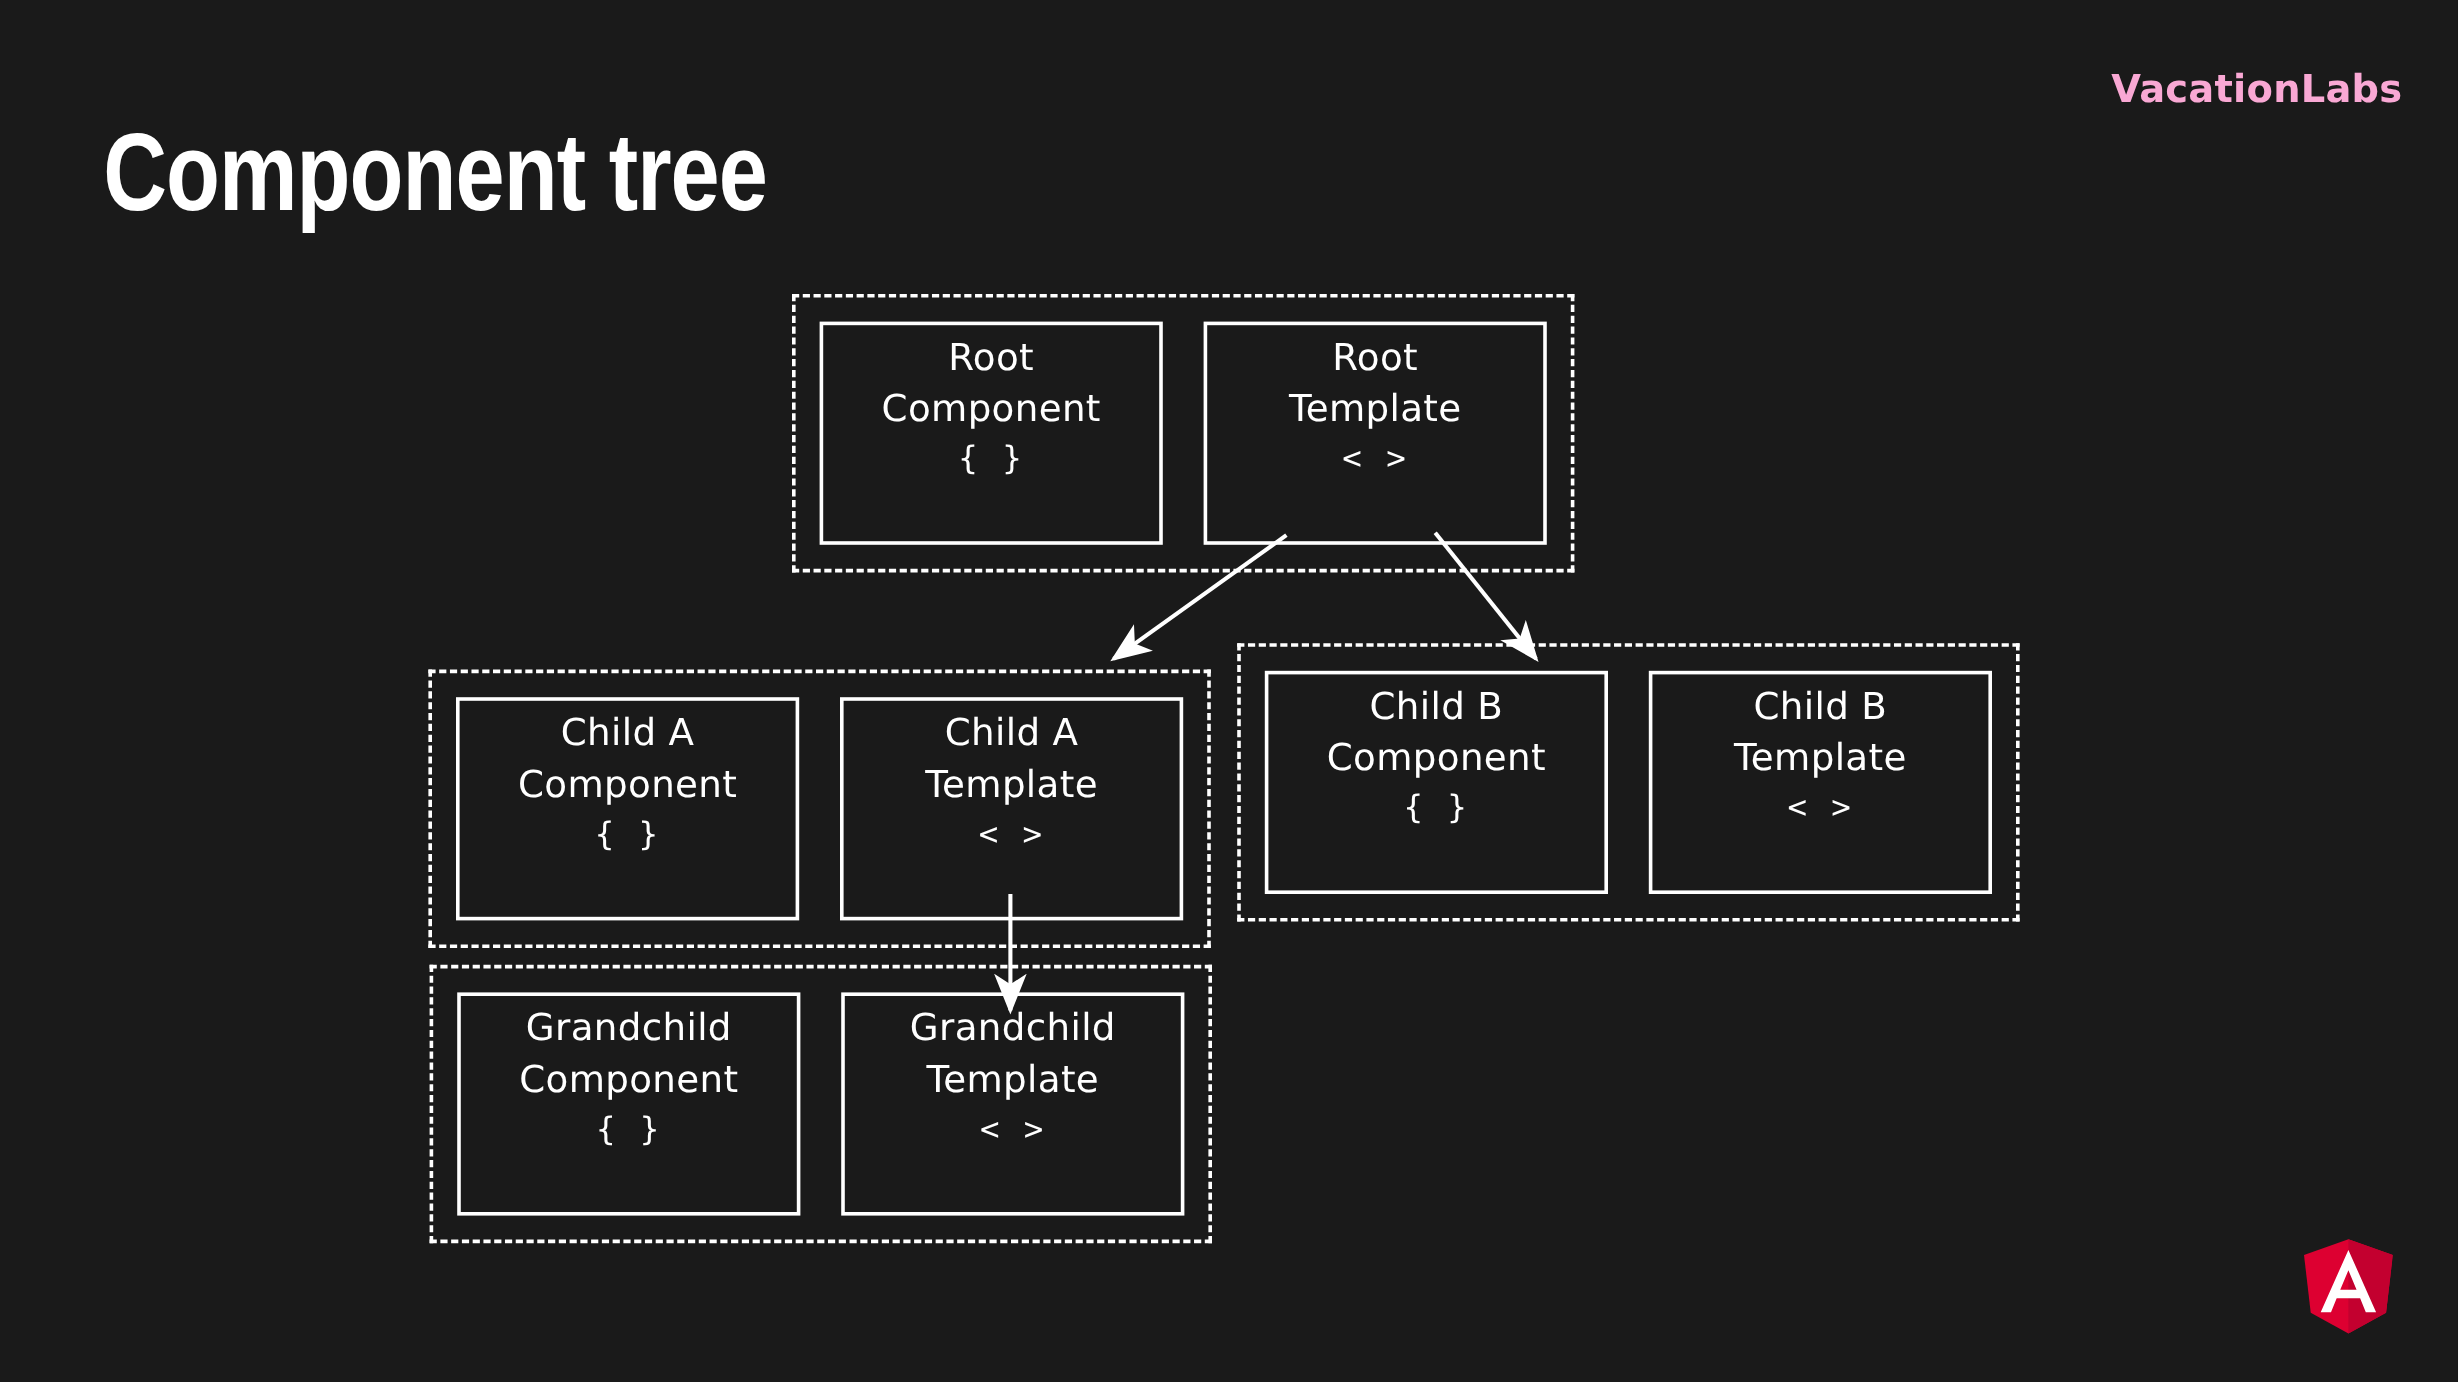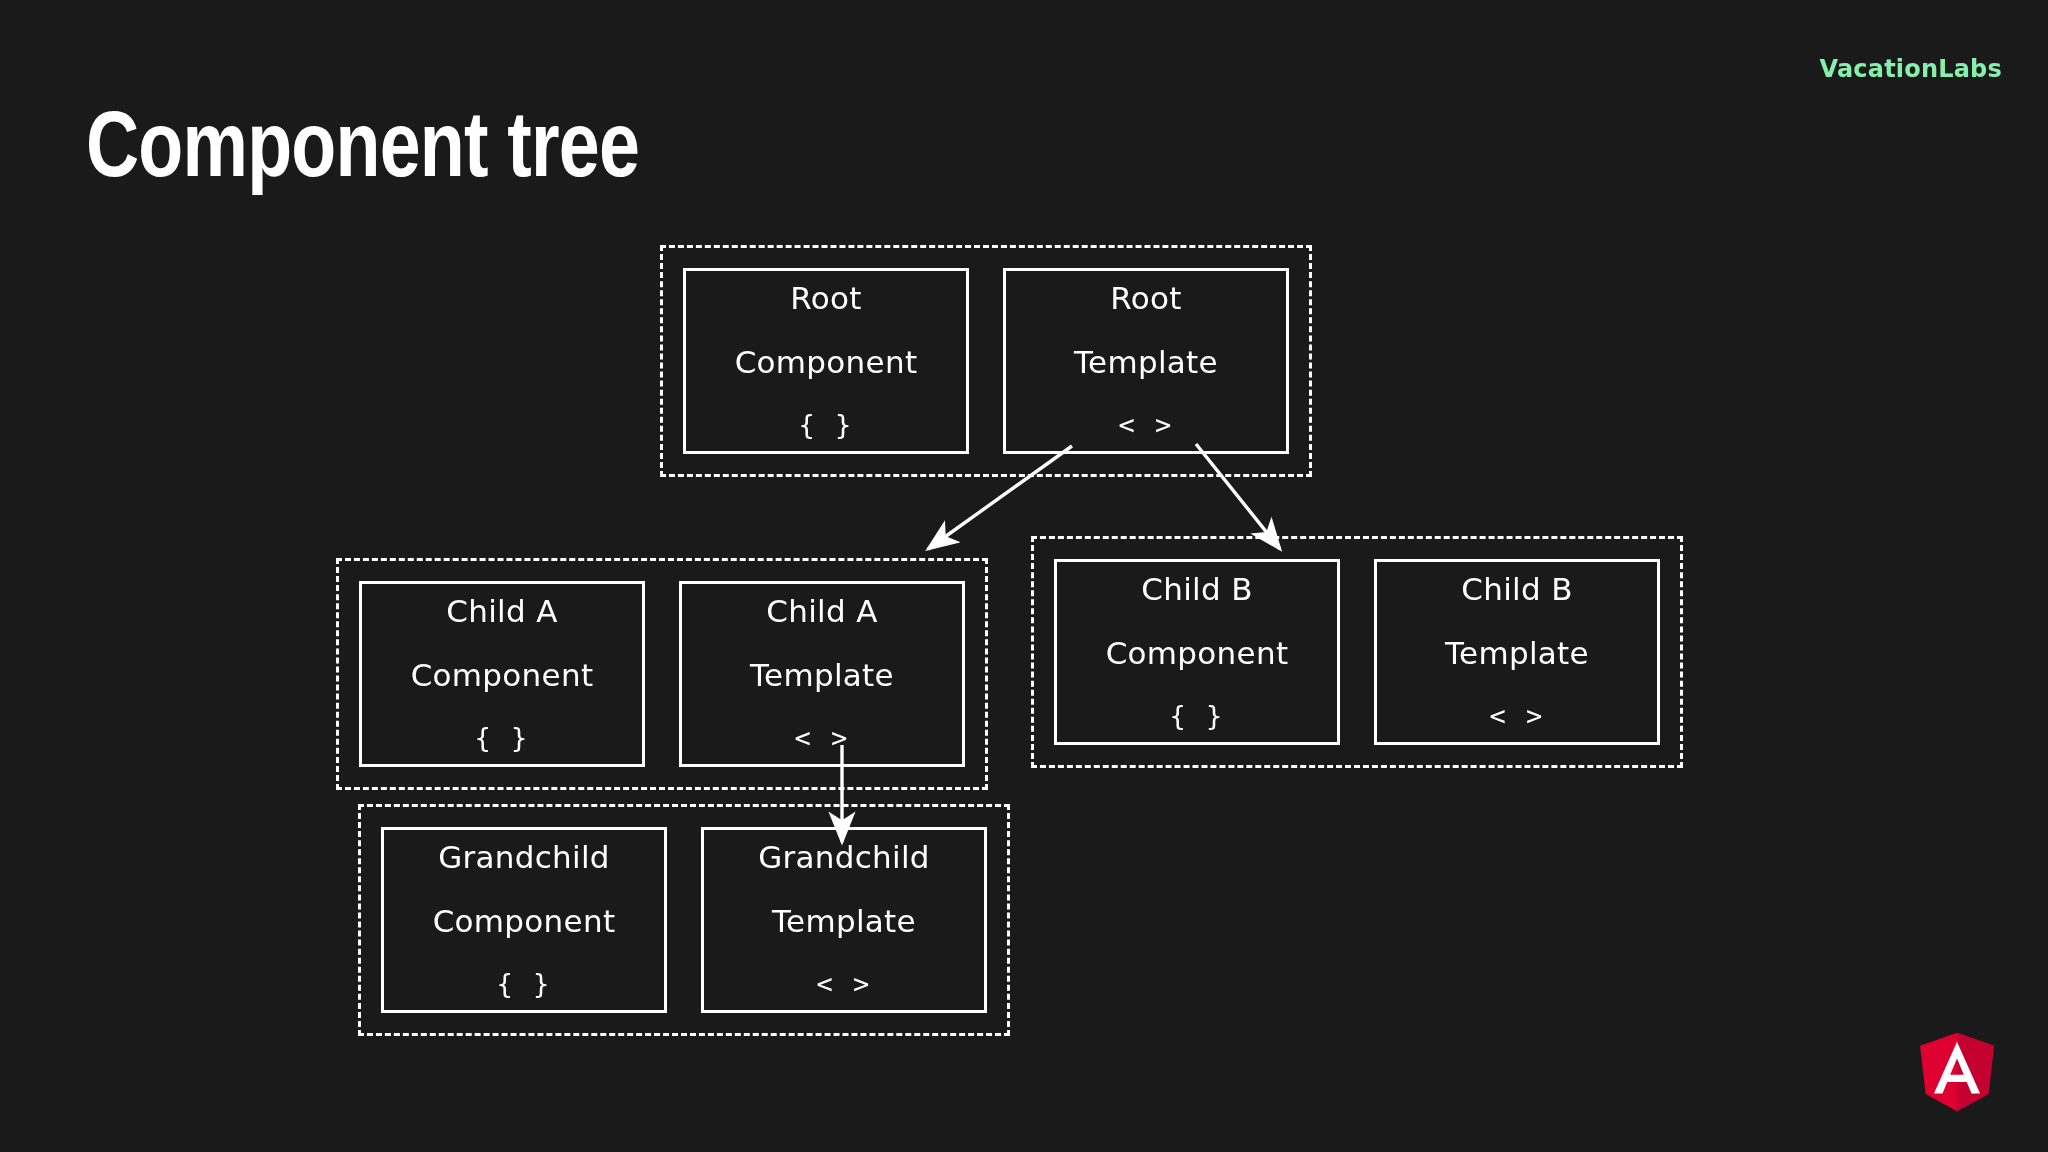--- a/index.html
+++ b/index.html
@@ -30,23 +30,23 @@
     transform: scaleX(0.80);
     transform-origin: left top;
     white-space: nowrap;
   }
   #brand-logo {
     position: absolute;
     right: 46px;
     top: 55px;
     font-family: "DejaVu Sans", sans-serif;
     font-weight: 700;
-    font-size: 24px;
+    font-size: 32px;
     letter-spacing: 0.2px;
-    color: #86efac;
+    color: #f9a8d4;
     white-space: nowrap;
   }
 
   
   .group {
     position: absolute;
     border: 3px dashed #ffffff;
     box-sizing: border-box;
     display: flex;
     align-items: stretch;
@@ -54,21 +54,21 @@
     gap: 34px;
   }
   .node-box {
     flex: 1 1 0;
     border: 3px solid #ffffff;
     box-sizing: border-box;
     background: #1a1a1a;
     display: flex;
     flex-direction: column;
     align-items: center;
-    justify-content: space-between;
+    justify-content: flex-start;
     padding: 6px 4px;
   }
   .node-line {
     font-family: "DejaVu Sans", sans-serif;
     color: #ffffff;
     font-size: 31px;
     line-height: 1.38;
     text-align: center;
     white-space: nowrap;
     letter-spacing: 0.3px;
@@ -77,21 +77,21 @@
     font-family: "DejaVu Sans Mono", monospace;
     color: #ffffff;
     font-size: 27px;
     line-height: 1.5;
     text-align: center;
     letter-spacing: 2px;
   }
 
   
   #group-root   { left: 660px;  top: 245px; width: 652px; height: 232px; }
-  #group-childa { left: 336px;  top: 558px; width: 652px; height: 232px; }
+  #group-childa { left: 357px;  top: 558px; width: 652px; height: 232px; }
   #group-childb { left: 1031px; top: 536px; width: 652px; height: 232px; }
   #group-grand  { left: 358px;  top: 804px; width: 652px; height: 232px; }
 
   
   #connectors {
     position: absolute;
     left: 0; top: 0;
     width: 2048px;
     height: 1152px;
     pointer-events: none;

